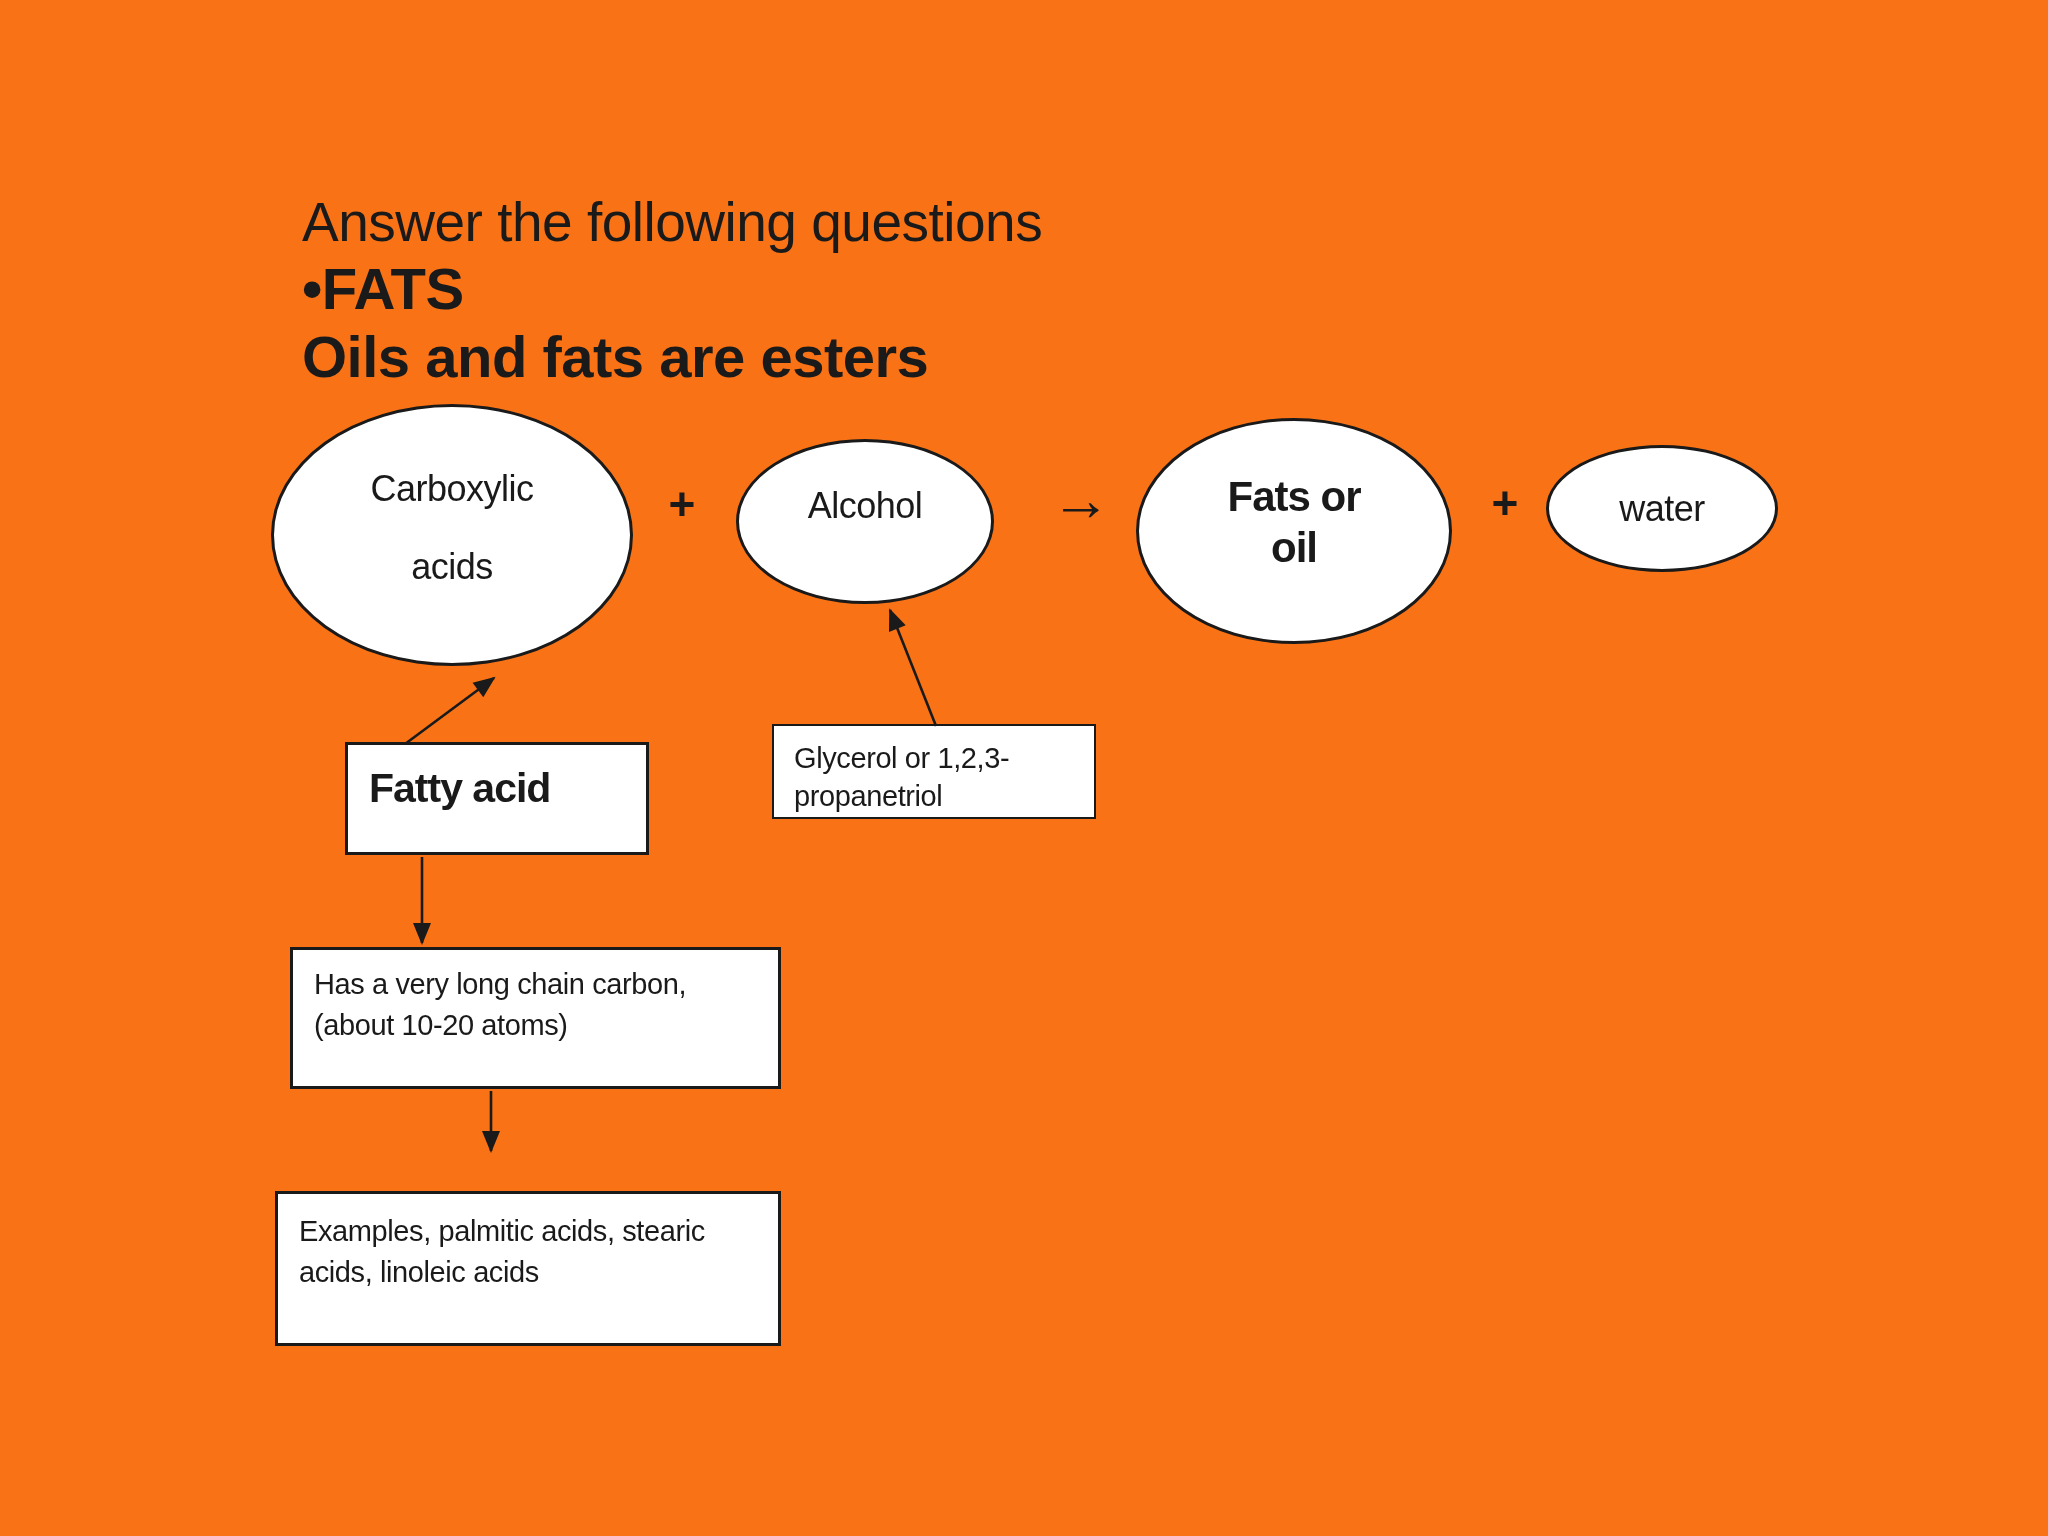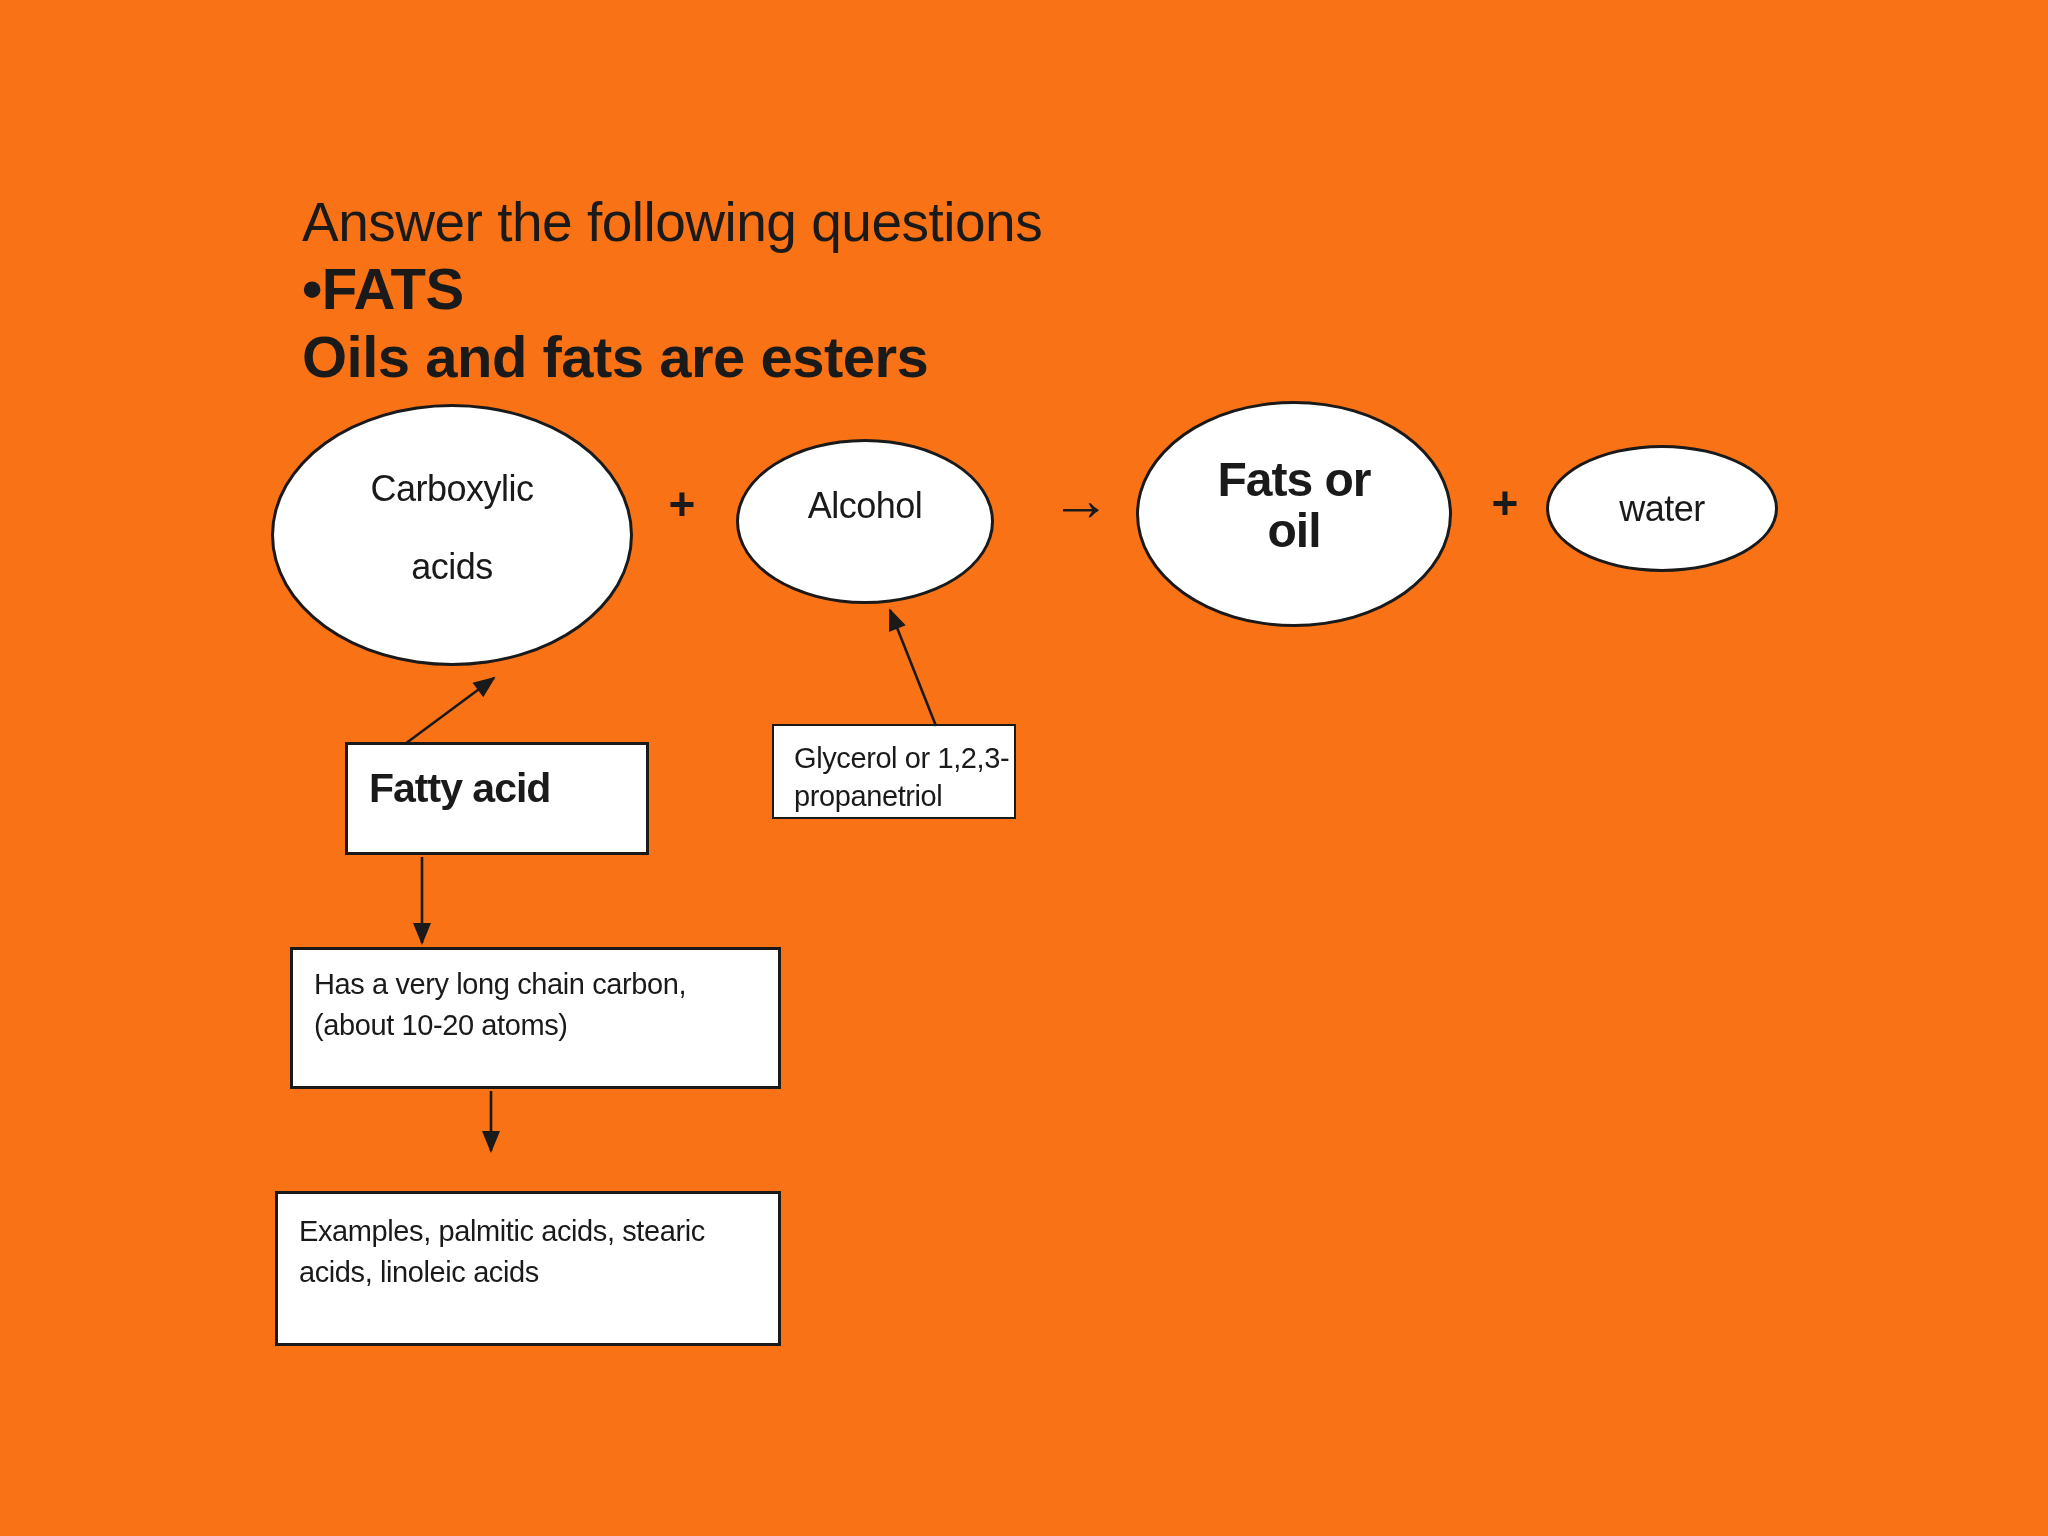--- a/index.html
+++ b/index.html
@@ -28,41 +28,41 @@
     flex-direction: column;
     align-items: center;
     justify-content: center;
     text-align: center;
     background: #ffffff;
   }
   .el-carboxylic { left: 271px; top: 404px; width: 362px; height: 262px;
                    font-size: 36px; letter-spacing: -0.5px; gap: 36px; padding-bottom: 14px; }
   .el-alcohol    { left: 736px; top: 439px; width: 258px; height: 165px;
                    font-size: 36px; letter-spacing: -0.5px; padding-bottom: 32px; }
-  .el-fats       { left: 1136px; top: 401px; width: 316px; height: 226px;
-                   font-size: 48px; font-weight: 700; letter-spacing: -1px;
+  .el-fats       { left: 1136px; top: 418px; width: 316px; height: 226px;
+                   font-size: 42px; font-weight: 700; letter-spacing: -1px;
                    line-height: 51px; padding-bottom: 18px; }
   .el-water      { left: 1546px; top: 445px; width: 232px; height: 127px;
                    font-size: 36px; letter-spacing: -0.5px; }
 
   
   .op { text-align: center; white-space: nowrap; }
   .op-plus1 { left: 652px;  top: 470px; width: 60px; font-size: 46px; font-weight: 700; line-height: 68px; }
   .op-arrow { left: 1034px; top: 460px; width: 94px; font-size: 60px; font-weight: 700; line-height: 80px; }
   .op-plus2 { left: 1475px; top: 469px; width: 60px; font-size: 46px; font-weight: 700; line-height: 68px; }
 
   
   .rect {
     border: 3px solid #1a1a1a;
     box-sizing: border-box;
     background: #ffffff;
   }
   .box-fatty    { left: 312px; top: 742px; width: 304px; height: 113px;
                   padding: 20px 0 0 21px; font-size: 41px; font-weight: 700; letter-spacing: -1px; margin-left: 33px; }
-  .box-glycerol { left: 772px; top: 724px; width: 244px; height: 95px; border-width: 2.5px;
+  .box-glycerol { left: 772px; top: 724px; width: 324px; height: 95px; border-width: 2.5px;
                   padding: 13px 0 0 20px; font-size: 29px; letter-spacing: -0.4px; line-height: 38px; }
   .box-chain    { left: 290px; top: 947px; width: 491px; height: 142px;
                   padding: 14px 0 0 21px; font-size: 29px; letter-spacing: -0.4px; line-height: 41px; }
   .box-examples { left: 275px; top: 1156px; width: 506px; height: 155px;
                   padding: 17px 0 0 21px; font-size: 29px; letter-spacing: -0.4px; line-height: 41px; margin-top: 35px; }
 
   .line { white-space: nowrap; }
 
   svg.overlay { position: absolute; left: 0; top: 0; pointer-events: none; }
 </style>

